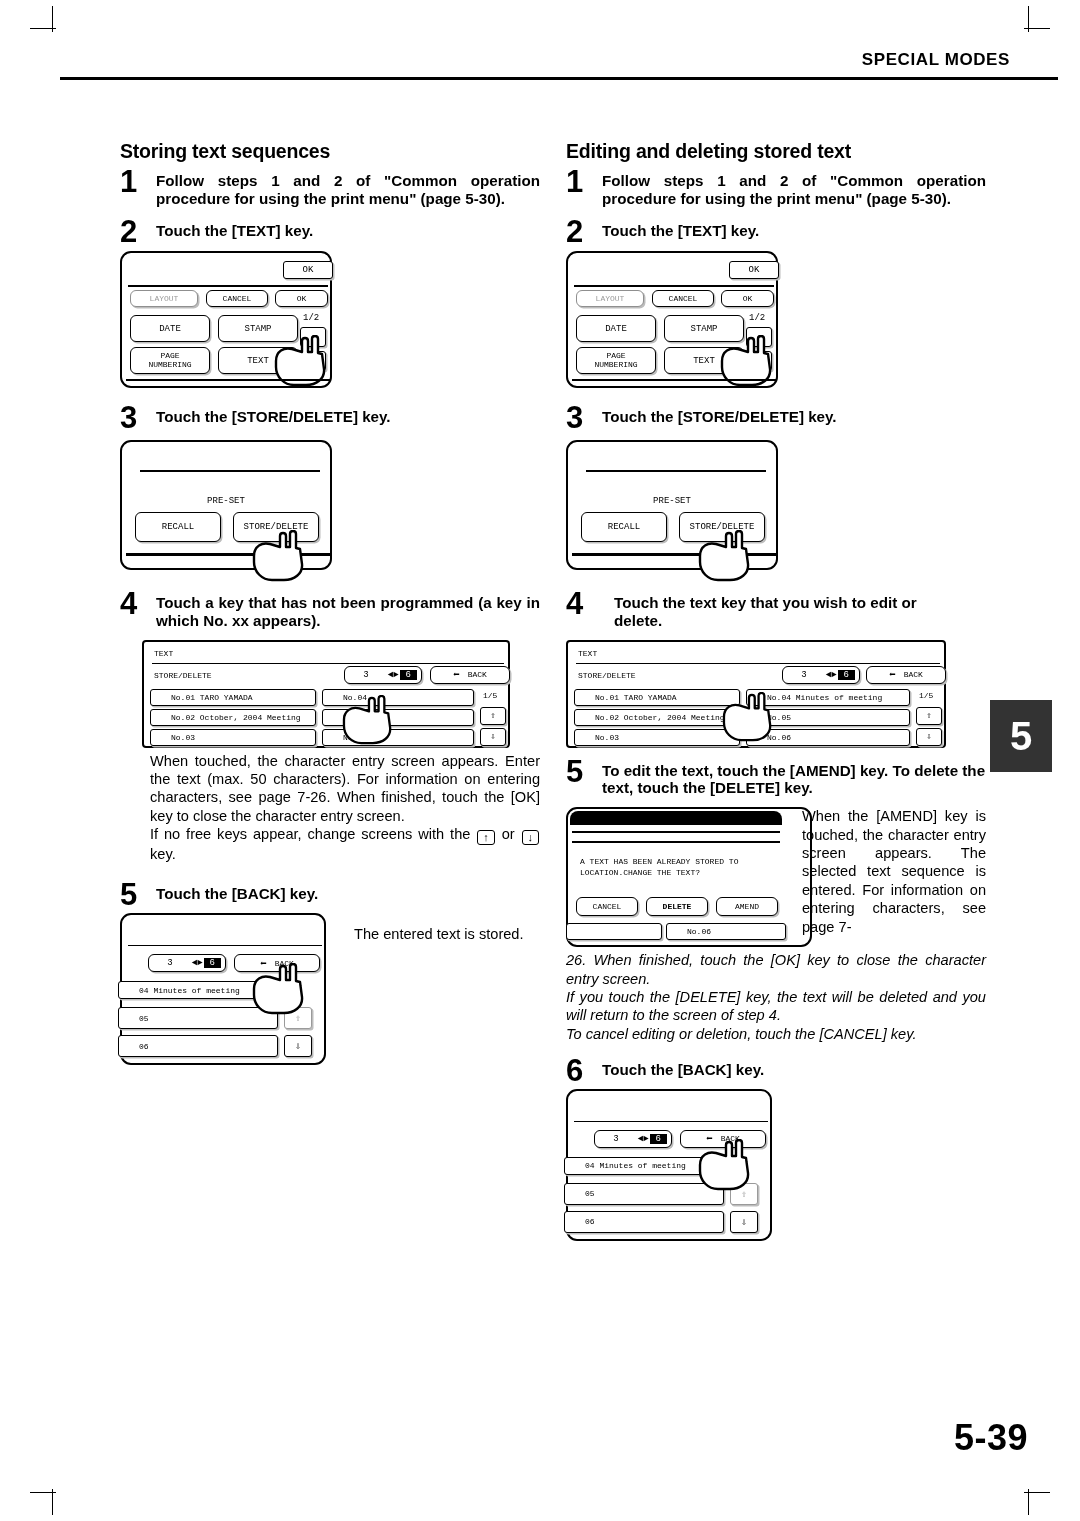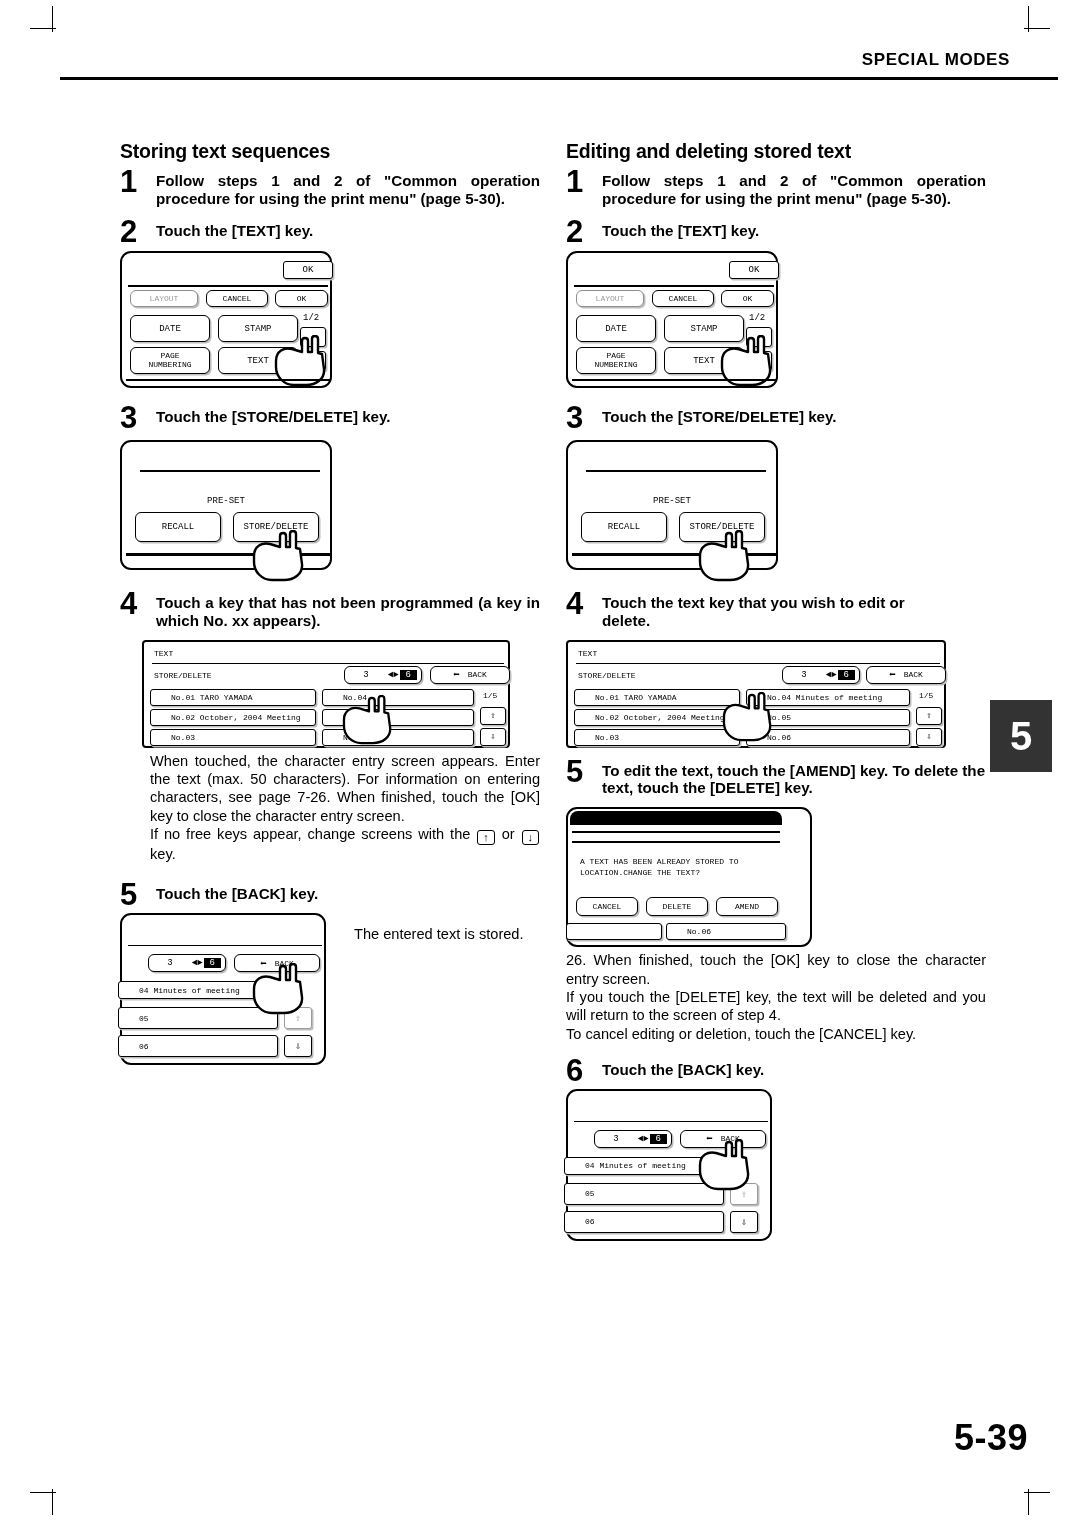--- a/index.html
+++ b/index.html
@@ -78,21 +78,21 @@
   }
   .step-text.nojust{text-align:left;}
 
   
   .para{
     font-size:14.6px;line-height:1.255;
     text-align:justify;text-justify:inter-word;
     margin:4px 0 0 30px;
   }
   .para.tight{margin-top:0;}
-  .para.nomargin{margin-left:0;}
+  .para.nomargin{margin-left:0;font-style:italic;}
   .inline-key{
     display:inline-block;
     border:1.6px solid #000;border-radius:3px;
     padding:0 5px;
     font-size:11px;line-height:13px;
     vertical-align:-2px;
     margin:0 1px;
   }
 
   
@@ -375,21 +375,21 @@
       <div class="lcd-line" style="left:4px;bottom:12px;width:204px;height:3px;"></div>
       <div class="hand" style="left:128px;top:88px;">
         <svg width="58" height="52" viewBox="0 0 58 52">
           <path d="M4 26 C4 16 12 12 20 14 L30 17 L30 6 C30 2 36 2 36 6 L36 17 L40 17 L40 4 C40 0 46 0 46 4 L46 18 L50 19 L52 34 C53 44 44 50 34 50 L22 50 C12 50 4 42 4 32 Z" fill="#ffffff" stroke="#000000" stroke-width="2.4" stroke-linejoin="round"></path>
         </svg>
       </div>
     </div>
 
     <div class="step" style="margin-top:24px;">
       <div class="step-num">4</div>
-      <div class="step-text nojust" style="width:350px;">Touch the text key that you wish to edit or delete.</div>
+      <div class="step-text nojust" style="width:350px;margin-left:12px;">Touch the text key that you wish to edit or delete.</div>
     </div>
 
     <div class="lcd" style="margin:10px 0 0 0;width:380px;height:108px;border-radius:4px;">
       <div class="lcd-label" style="left:10px;top:7px;font-size:8px;">TEXT</div>
       <div class="lcd-line" style="left:8px;top:21px;width:364px;height:1.2px;"></div>
       <div class="lcd-label" style="left:10px;top:29px;font-size:8px;">STORE/DELETE</div>
 
       <div class="counter" style="left:214px;top:24px;width:78px;height:18px;font-size:9px;">
         <span class="c-a">3</span>
         <span class="c-arrows">◄►</span>
@@ -429,26 +429,27 @@
         <div class="titlebar" style="left:2px;top:2px;width:212px;height:14px;border-radius:8px 8px 0 0;"></div>
         <div class="lcd-line" style="left:4px;top:22px;width:208px;height:1.4px;"></div>
         <div class="lcd-line" style="left:4px;top:32px;width:208px;height:1.4px;"></div>
 
         <div class="lcd-label" style="left:12px;top:48px;font-size:8px;line-height:1.35;">
           <div>A TEXT HAS BEEN ALREADY STORED TO</div>
           <div>LOCATION.CHANGE THE TEXT?</div>
         </div>
 
         <div class="lcd-btn" style="left:8px;top:88px;width:62px;height:19px;font-size:8px;">CANCEL</div>
-        <div class="lcd-btn" style="left:78px;top:88px;width:62px;height:19px;font-size:8px;">DELETE</div>
+        <div class="lcd-btn" style="left:78px;top:88px;width:62px;height:19px;font-size:8px;font-weight:bold;">DELETE</div>
         <div class="lcd-btn" style="left:148px;top:88px;width:62px;height:19px;font-size:8px;">AMEND</div>
 
         <div class="lcd-btn sq" style="left:-2px;top:114px;width:96px;height:17px;font-size:8px;"></div>
         <div class="lcd-btn sq lbl-left" style="left:98px;top:114px;width:120px;height:17px;font-size:8px;">No.06</div>
       </div>
+      <div class="sidenote" style="left:236px;top:0px;width:184px;">When the [AMEND] key is touched, the character entry screen appears. The selected text sequence is entered. For information on entering characters, see page 7-</div>
     </div>
 
     <div class="para nomargin" style="margin-top:4px;">26. When finished, touch the [OK] key to close the character entry screen.</div>
     <div class="para nomargin tight">If you touch the [DELETE] key, the text will be deleted and you will return to the screen of step 4.</div>
     <div class="para nomargin tight">To cancel editing or deletion, touch the [CANCEL] key.</div>
 
     <div class="step" style="margin-top:18px;">
       <div class="step-num">6</div>
       <div class="step-text nojust">Touch the [BACK] key.</div>
     </div>

